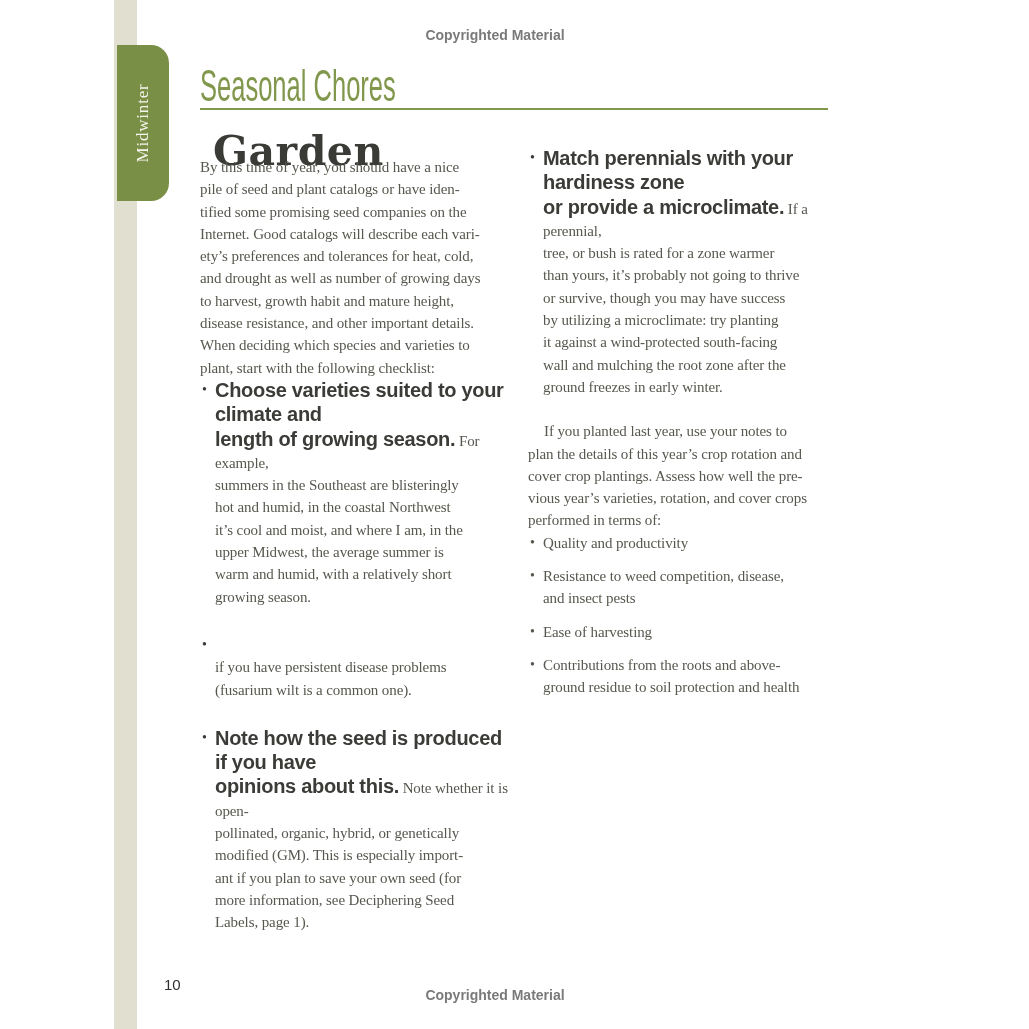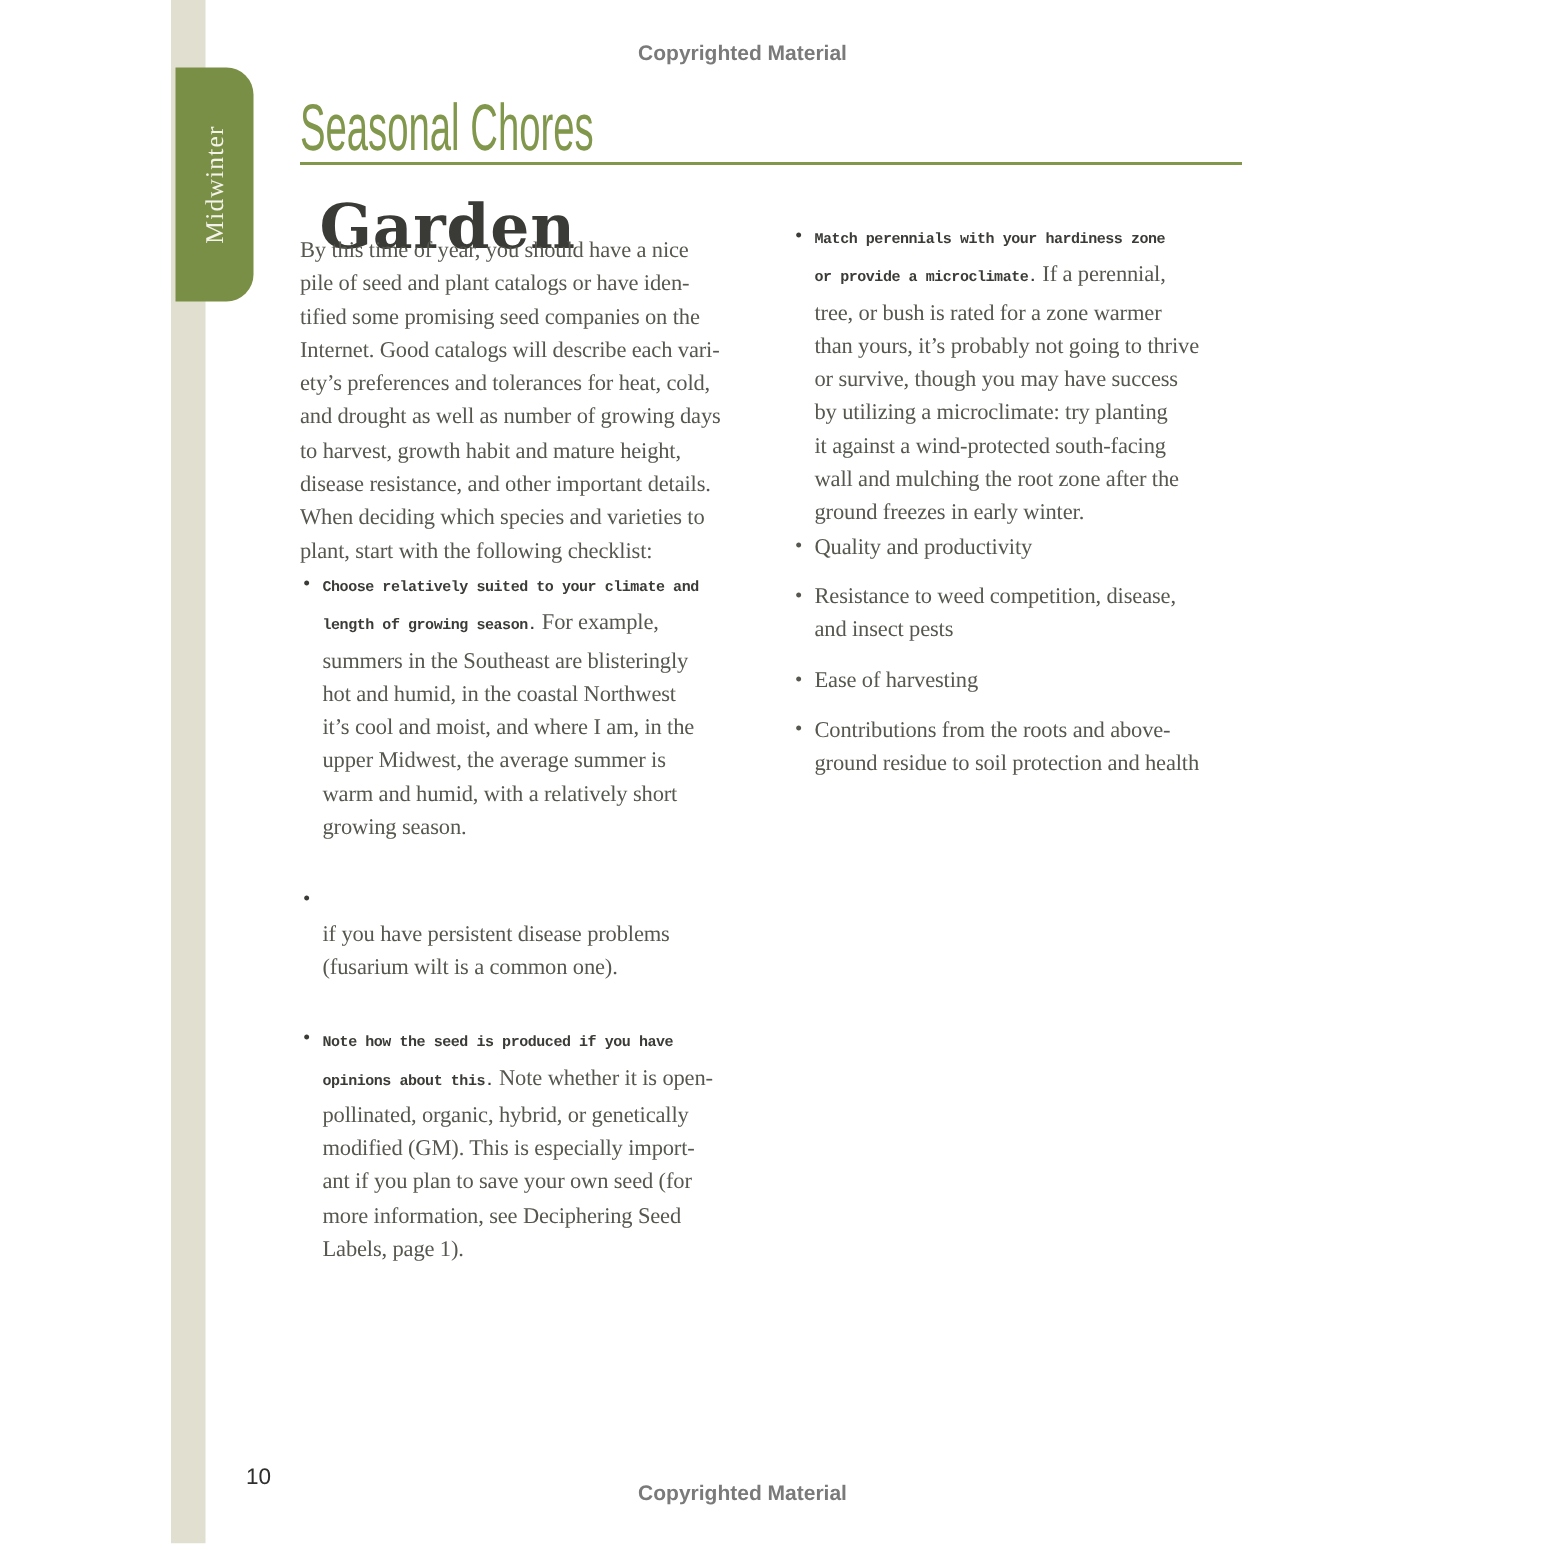--- a/index.html
+++ b/index.html
@@ -70,22 +70,22 @@
   .col-left  { left: 200px; top: 156px; }
   .col-right { left: 528px; top: 147px; }
 
   .serif-text, .content {
     font-family: "Liberation Serif", serif;
     font-size: 15px; letter-spacing: -0.1px;
     color: #57574f; line-height: 22.3px;
     white-space: pre-line;
   }
   .lead {
-    font-family: Liberation Mono, monospace;
-    font-weight: bold; font-size: 10px; letter-spacing: -0.3px;
+    font-family: Liberation Sans, sans-serif;
+    font-weight: bold; font-size: 20px; letter-spacing: -0.3px;
     color: #3b3b37;
   }
 
   ul.blist { list-style: none; margin: 0; padding: 0; }
   ul.blist li { display: flex; }
   ul.blist .marker {
     flex: none; width: 15px; padding-left: 2px;
     line-height: 22.3px; font-size: 14px; color: #3b3b37;
   }
   ul.blist.gray .marker { color: #57574f; }
@@ -124,21 +124,21 @@
 ety’s preferences and tolerances for heat, cold,
 and drought as well as number of growing days
 to harvest, growth habit and mature height,
 disease resistance, and other important details.
 When deciding which species and varieties to
 plant, start with the following checklist:</div>
 
     <ul class="blist left-bullets">
       <li>
         <span class="marker">•</span>
-        <span class="content"><span class="lead">Choose relatively suited to your climate and
+        <span class="content"><span class="lead">Choose varieties suited to your climate and
 length of growing season.</span><span> For example,
 summers in the Southeast are blisteringly
 hot and humid, in the coastal Northwest
 it’s cool and moist, and where I am, in the
 upper Midwest, the average summer is
 warm and humid, with a relatively short
 growing season.</span></span>
       </li>
       <li>
         <span class="marker">•</span>
@@ -168,20 +168,25 @@
 tree, or bush is rated for a zone warmer
 than yours, it’s probably not going to thrive
 or survive, though you may have success
 by utilizing a microclimate: try planting
 it against a wind-protected south-facing
 wall and mulching the root zone after the
 ground freezes in early winter.</span></span>
       </li>
     </ul>
 
+    <div class="serif-text right-paragraph">If you planted last year, use your notes to
+plan the details of this year’s crop rotation and
+cover crop plantings. Assess how well the pre-
+vious year’s varieties, rotation, and cover crops
+performed in terms of:</div>
 
     <ul class="blist gray right-simple">
       <li>
         <span class="marker">•</span>
         <span class="content">Quality and productivity</span>
       </li>
       <li>
         <span class="marker">•</span>
         <span class="content">Resistance to weed competition, disease,
 and insect pests</span>

